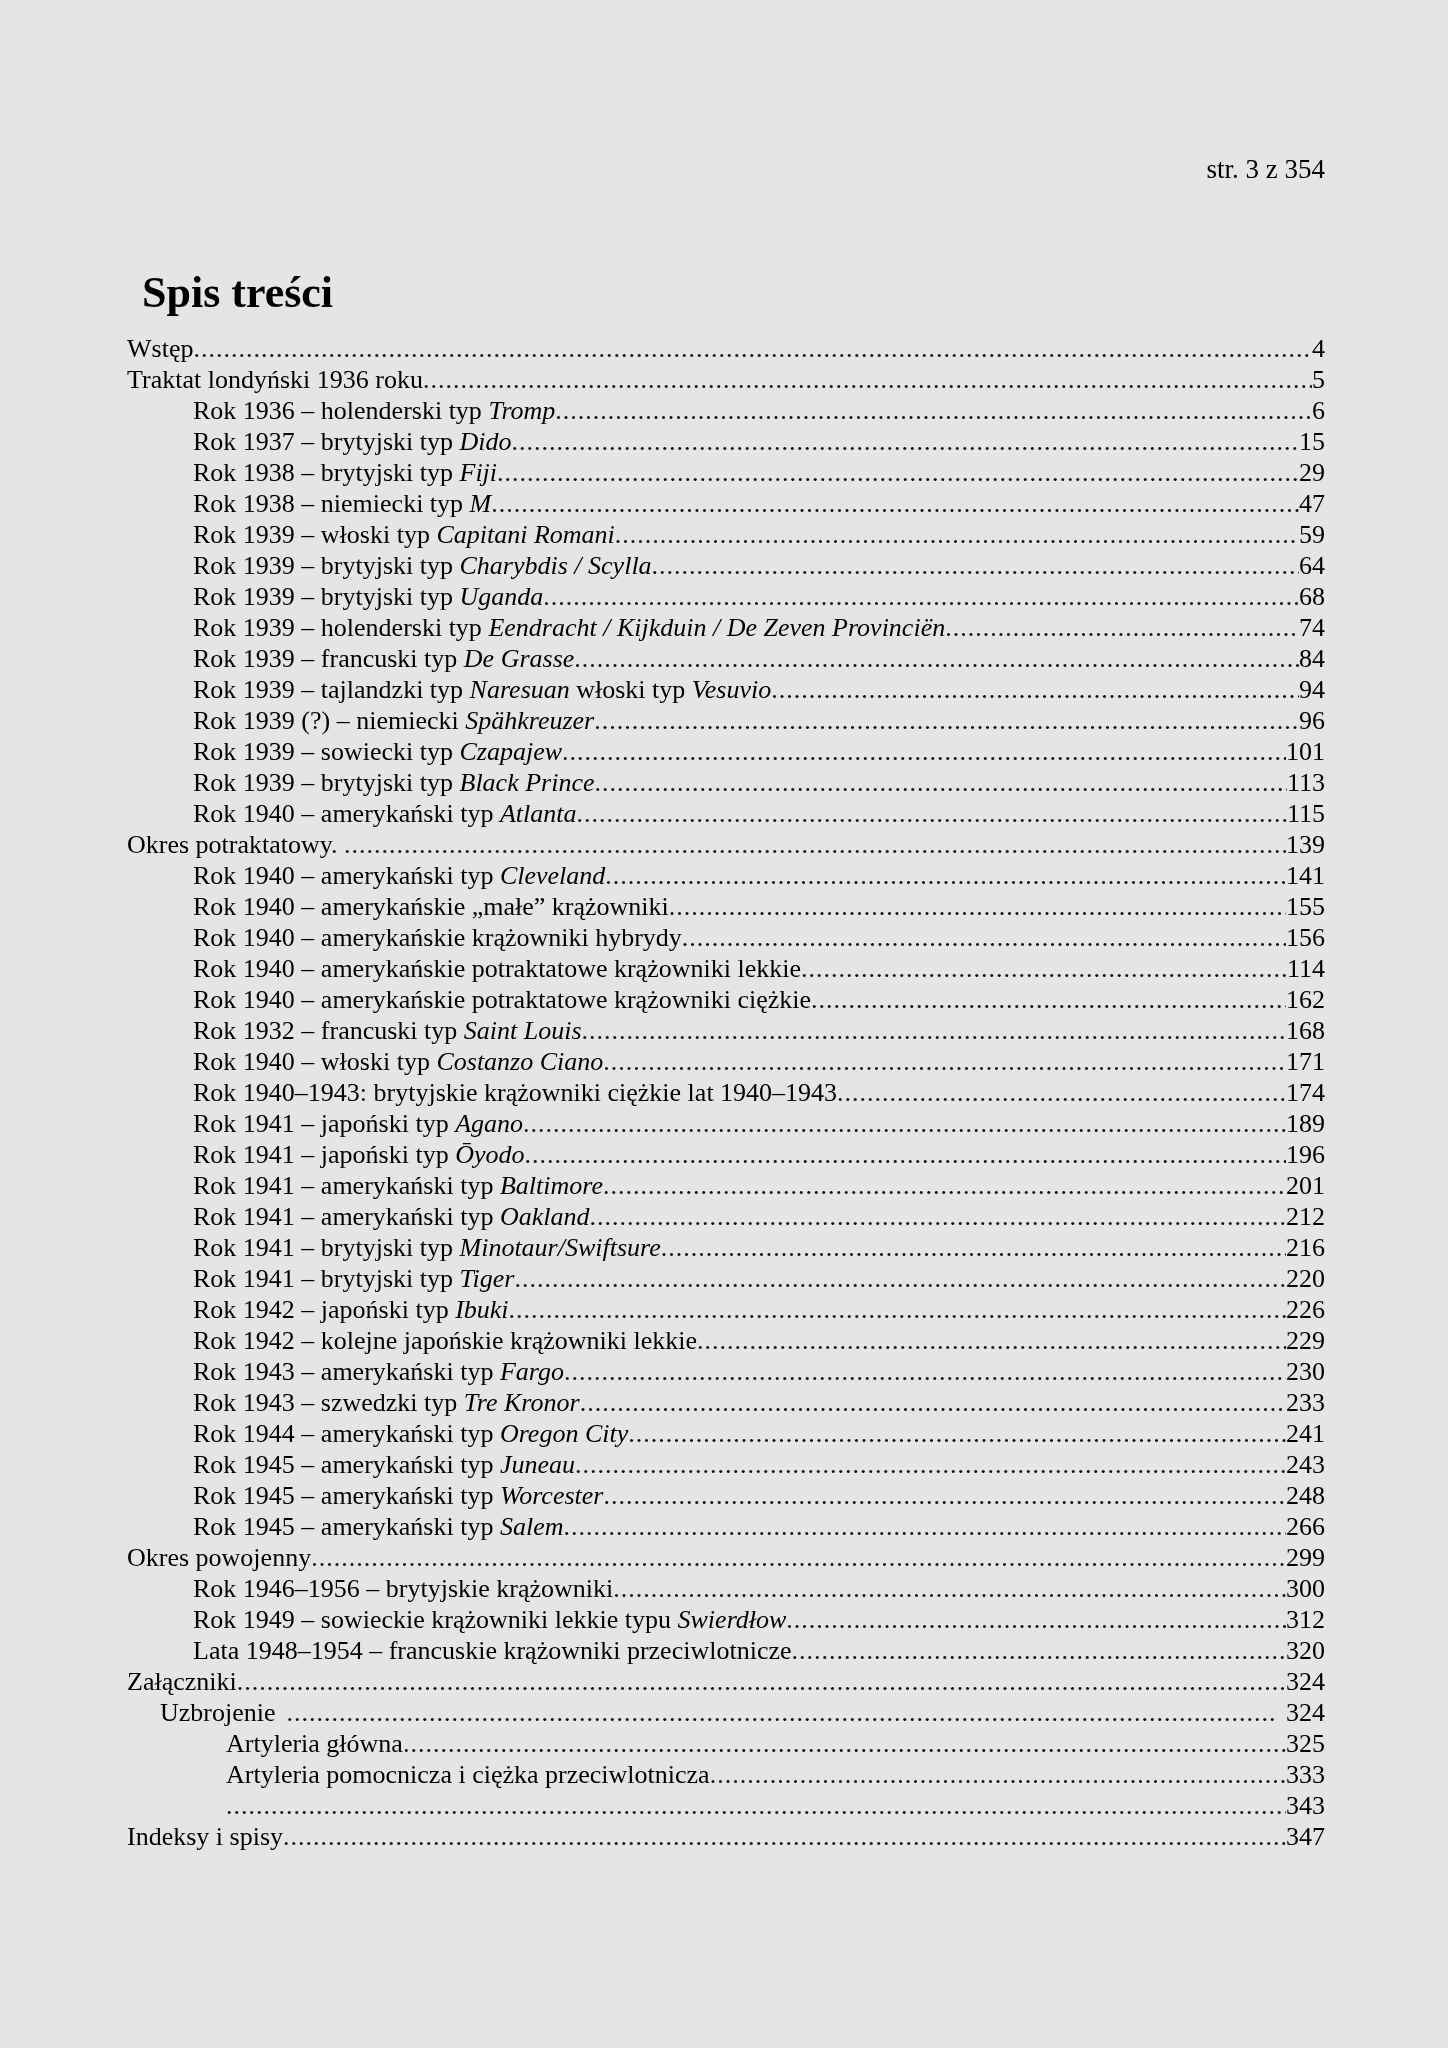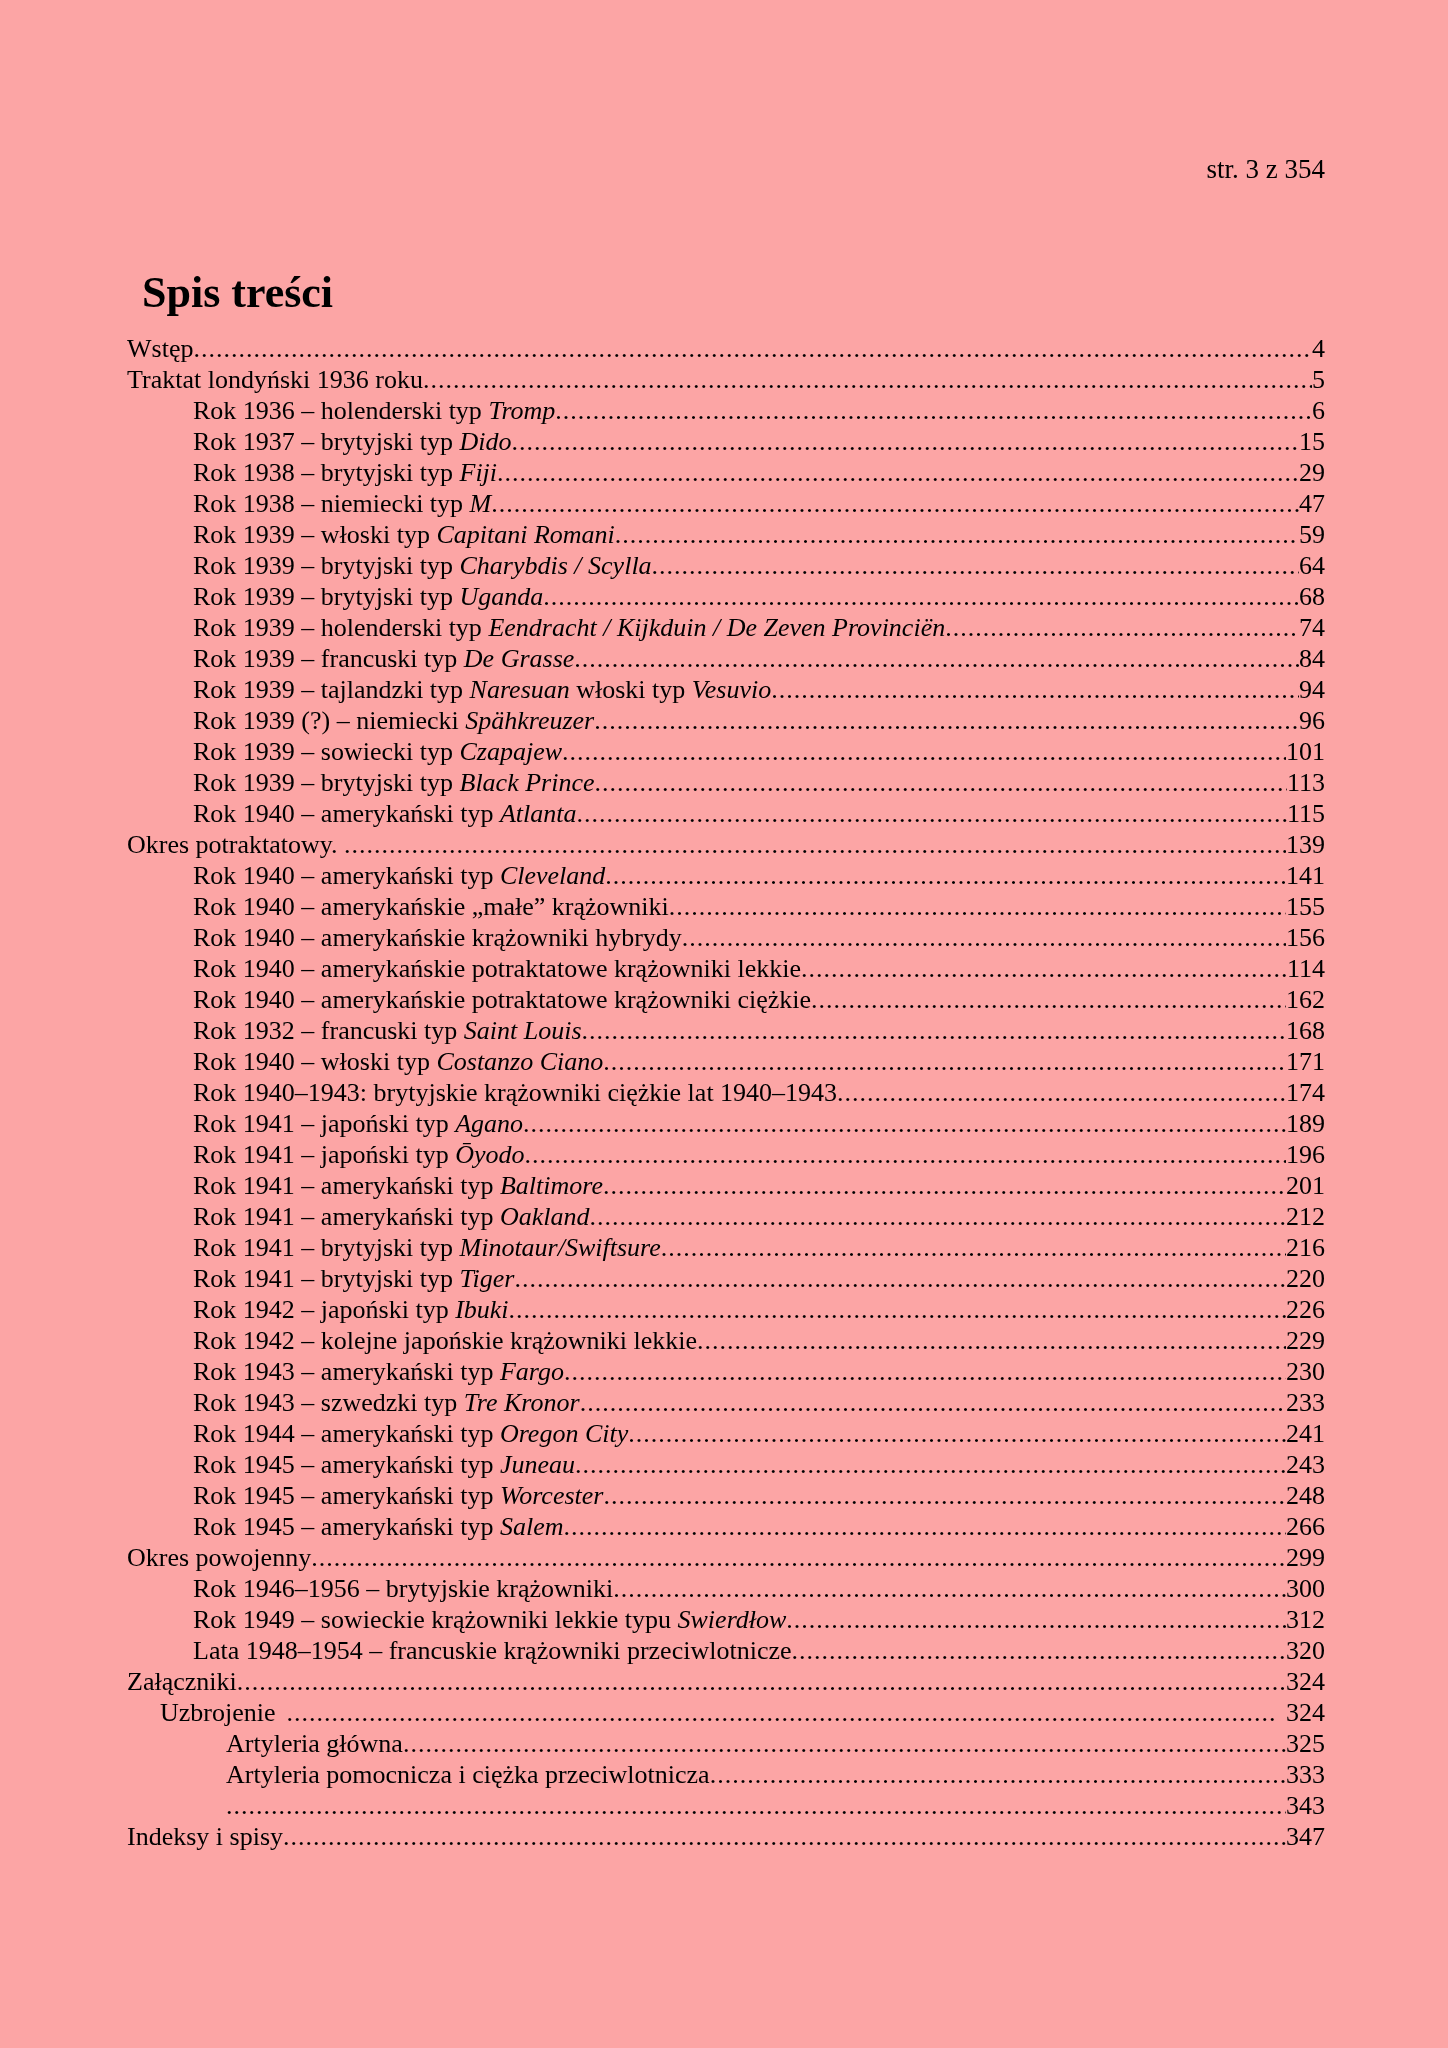--- a/index.html
+++ b/index.html
@@ -13,21 +13,21 @@
     font-family: "Liberation Serif", "DejaVu Serif", serif;
     color: #000000;
     position: relative;
     overflow: hidden;
   }
   .page {
     position: absolute;
     top: 0; left: 0;
     width: 1448px;
     height: 2048px;
-    background: #fca5a5;
+    background: #e5e5e5;
   }
   .header {
     position: absolute;
     top: 154px;
     left: 127px;
     right: 123px;
     text-align: right;
     font-size: 27px;
     line-height: 31px;
     white-space: nowrap;

